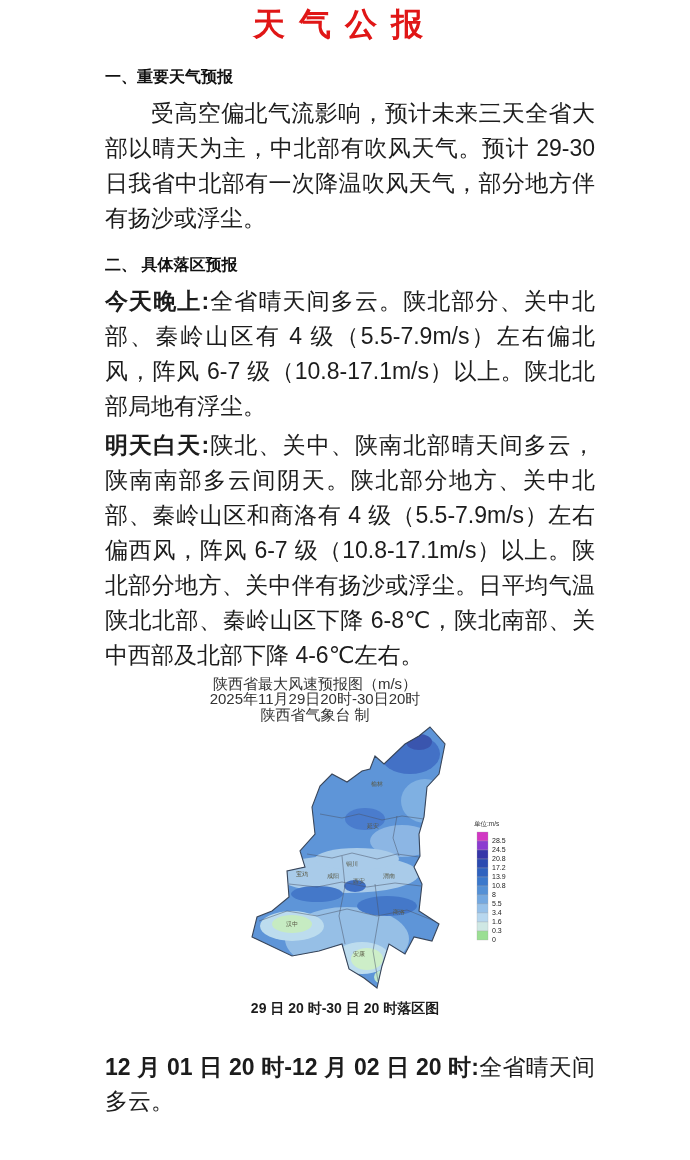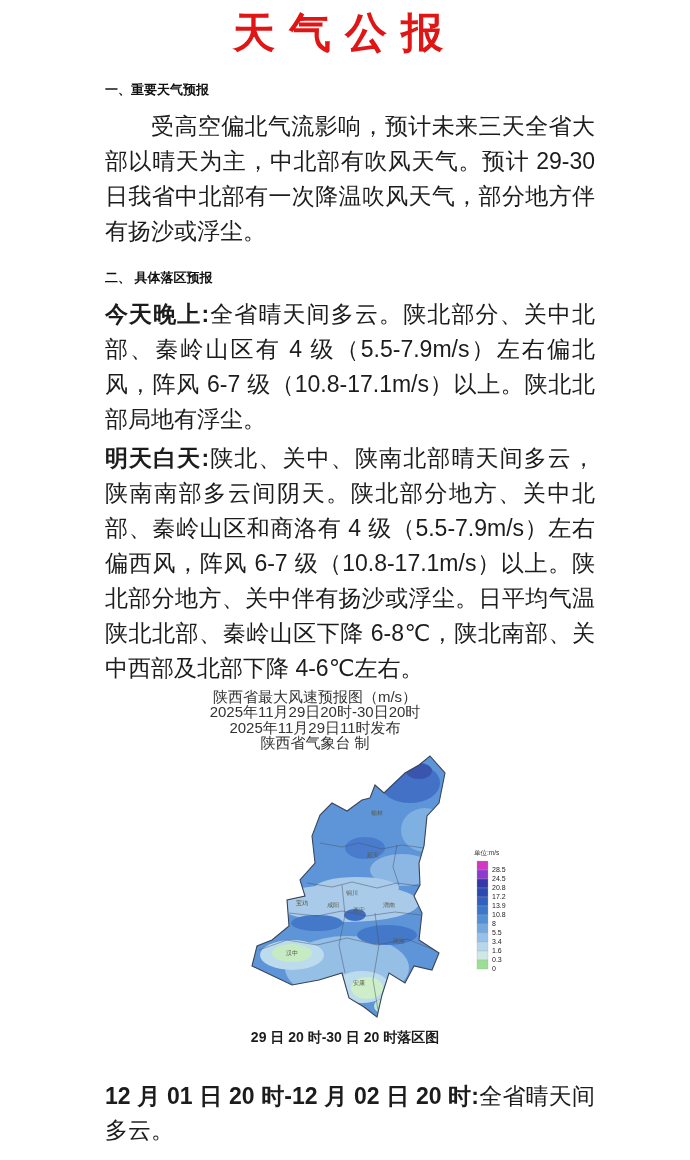--- a/index.html
+++ b/index.html
@@ -3,30 +3,30 @@
 <meta charset="utf-8">
 <style>
   html,body{margin:0;padding:0;}
   body{
     width:690px;height:1160px;overflow:hidden;background:#ffffff;
     font-family:"Liberation Sans","DejaVu Sans",sans-serif;color:#1c1c1c;
     position:relative;
   }
   .page{padding-top:6px;}
   .doc-title{
-    margin:0;text-align:center;color:#e01616;font-size:42px;font-weight:bold;
-    letter-spacing:14px;line-height:1.3;font-family:Liberation Sans, sans-serif;
+    margin:0;text-align:center;color:#e01616;font-size:32px;font-weight:bold;
+    letter-spacing:14px;line-height:1.3;font-family:Liberation Mono, monospace;
   }
   .byline{
     width:505px;margin:14px auto 0 88px;text-align:center;font-weight:bold;
     font-size:17.5px;line-height:24px;padding-bottom:6px;border-bottom:2px solid #c40000;
   }
   .body-col{margin:0 95px 0 105px;}
   h2.sec{
-    font-size:13px;font-weight:bold;margin:14px 0 4px 0;line-height:30px;color:#111;
+    font-size:16px;font-weight:bold;margin:14px 0 4px 0;line-height:30px;color:#111;
   }
   p.body-p{
     margin:4px 0 3px 0;font-size:23px;line-height:35px;text-align:justify;
   }
   p.body-p .lead{font-weight:bold;}
   p.indent2{text-indent:2em;}
   .map-figure{margin-top:2px;}
   .map-title{
     width:470px;margin-left:80px;text-align:center;color:#333;
     font-size:15px;line-height:15.5px;
@@ -54,21 +54,20 @@
 
     <h2 class="sec">二、 具体落区预报</h2>
     <p class="body-p"><span class="lead">今天晚上:</span><span>全省晴天间多云。陕北部分、关中北部、秦岭山区有 4 级（5.5-7.9m/s）左右偏北风，阵风 6-7 级（10.8-17.1m/s）以上。陕北北部局地有浮尘。</span></p>
     <p class="body-p"><span class="lead">明天白天:</span><span>陕北、关中、陕南北部晴天间多云，陕南南部多云间阴天。陕北部分地方、关中北部、秦岭山区和商洛有 4 级（5.5-7.9m/s）左右偏西风，阵风 6-7 级（10.8-17.1m/s）以上。陕北部分地方、关中伴有扬沙或浮尘。日平均气温陕北北部、秦岭山区下降 6-8℃，陕北南部、关中西部及北部下降 4-6℃左右。</span></p>
   </div>
 
   <div class="map-figure">
     <div class="map-title">
       <div>陕西省最大风速预报图（m/s）</div>
       <div>2025年11月29日20时-30日20时</div>
-      <div>2025年11月29日11时发布</div>
       <div>陕西省气象台 制</div>
     </div>
 
     <svg class="map-svg" width="690" height="268" viewBox="0 0 690 268">
       <defs>
         <clipPath id="prov">
           <path d="M183,1 L198,18 L192,48 L180,61 L177,91 L172,108 L173,130 L167,141 L175,158 L172,185 L192,198 L185,215 L167,211 L158,228 L142,218 L135,240 L130,262 L117,252 L102,243 L95,218 L72,225 L45,230 L5,211 L10,191 L25,185 L42,171 L40,145 L58,141 L53,125 L68,108 L65,81 L73,60 L85,48 L100,56 L115,45 L123,43 L128,30 L137,38 L158,18 L172,10 Z"></path>
         </clipPath>
       </defs>
 

